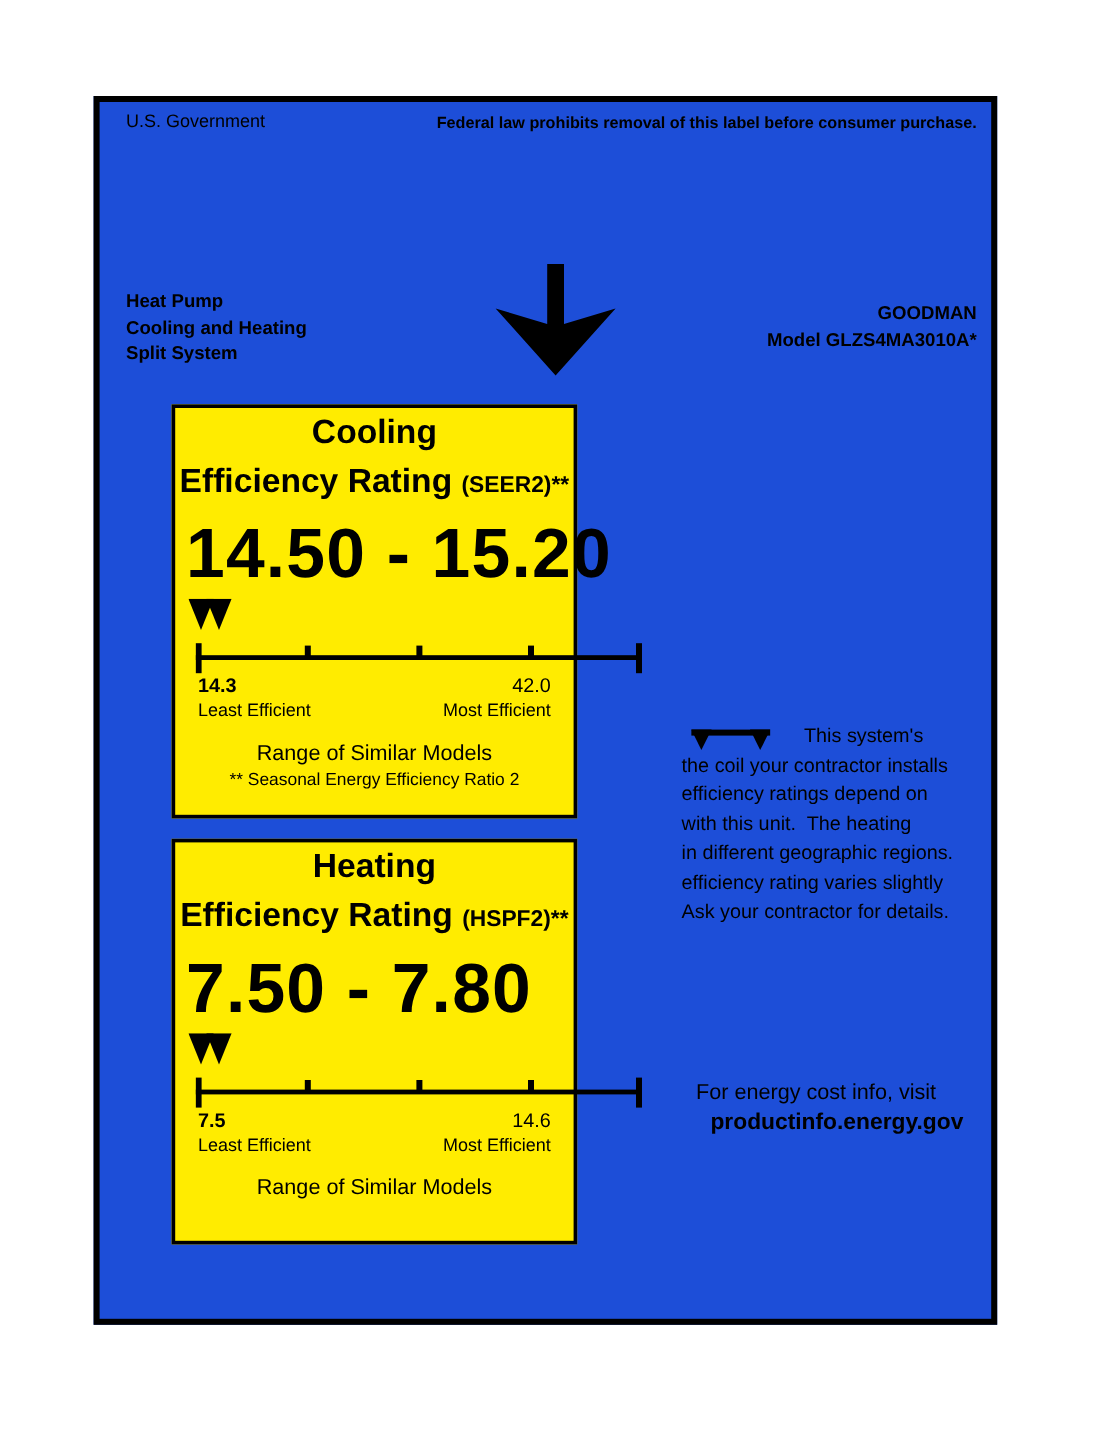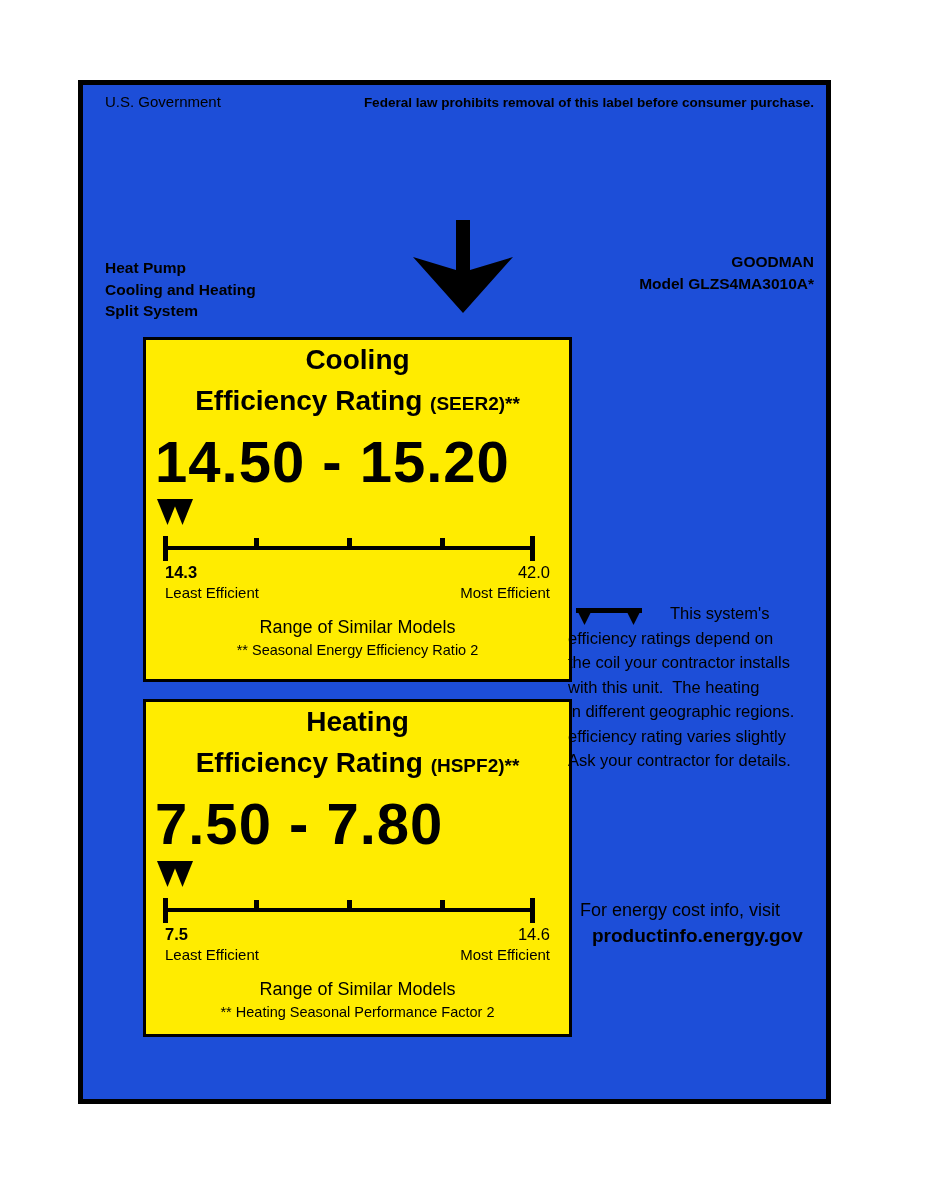--- a/index.html
+++ b/index.html
@@ -9,24 +9,24 @@
   }
   .label{
     position:absolute;left:78px;top:80px;width:753px;height:1024px;
     background:#1d4ed8;border:5px solid #000;box-sizing:border-box;
   }
   .abs{position:absolute;}
   .gov{left:22px;top:8px;font-size:15px;}
   .federal{right:12px;top:10px;font-size:13.5px;font-weight:bold;}
   .logo-wrap{left:17px;top:30px;width:706px;height:122px;text-align:center;}
   .big-arrow{left:328px;top:135px;}
-  .product-block{left:22px;top:172px;font-size:15.5px;font-weight:bold;line-height:21.5px;}
+  .product-block{left:22px;top:156px;font-size:15.5px;font-weight:bold;line-height:21.5px;}
   .brand-block{right:12px;top:166px;font-size:15.5px;font-weight:bold;line-height:21.5px;text-align:right;}
   .box{
-    position:absolute;left:60px;width:429px;background:#FFEC00;
+    position:absolute;left:60px;width:338px;background:#FFEC00;
     border:3px solid #000;box-sizing:border-box;
   }
   .box.cooling{top:252px;height:345px;}
   .box.heating{top:614px;height:338px;}
   .box-title{left:0;top:4px;width:100%;text-align:center;font-size:28px;font-weight:bold;}
   .box-rating{left:0;top:45px;width:100%;text-align:center;font-size:28px;font-weight:bold;}
   .rating-code{font-size:19px;font-weight:bold;}
   .box-value{left:9px;top:88px;font-size:58px;font-weight:bold;letter-spacing:1px;white-space:nowrap;}
   .marker{left:11px;top:159px;}
   .scale{left:17px;top:195px;}
@@ -118,32 +118,31 @@
       <rect x="91" y="3" width="5" height="9" fill="#000"></rect>
       <rect x="184" y="3" width="5" height="9" fill="#000"></rect>
       <rect x="277" y="3" width="5" height="9" fill="#000"></rect>
     </svg>
 
     <div class="abs scale-min">7.5</div>
     <div class="abs scale-max">14.6</div>
     <div class="abs least">Least Efficient</div>
     <div class="abs most">Most Efficient</div>
     <div class="abs caption">Range of Similar Models</div>
-    <div class="abs footnote">** Heating Seasonal Performance Factor 2</div>
   </section>
 
   <div class="abs note">
     <svg class="note-icon" width="66" height="20" viewBox="0 0 66 20">
       <rect x="0" y="2" width="66" height="5" fill="#000"></rect>
       <polygon points="0,2 17,2 8.5,19" fill="#000"></polygon>
       <polygon points="49,2 66,2 57.5,19" fill="#000"></polygon>
     </svg>
     <div class="note-line first">This system's</div>
+    <div class="note-line">the coil your contractor installs</div>
     <div class="note-line">efficiency ratings depend on</div>
-    <div class="note-line">the coil your contractor installs</div>
     <div class="note-line">with this unit.  The heating</div>
     <div class="note-line">in different geographic regions.</div>
     <div class="note-line">efficiency rating varies slightly</div>
     <div class="note-line">Ask your contractor for details.</div>
   </div>
 
   <div class="abs energy-info">
     <div>For energy cost info, visit</div>
     <div class="energy-site">productinfo.energy.gov</div>
   </div>

